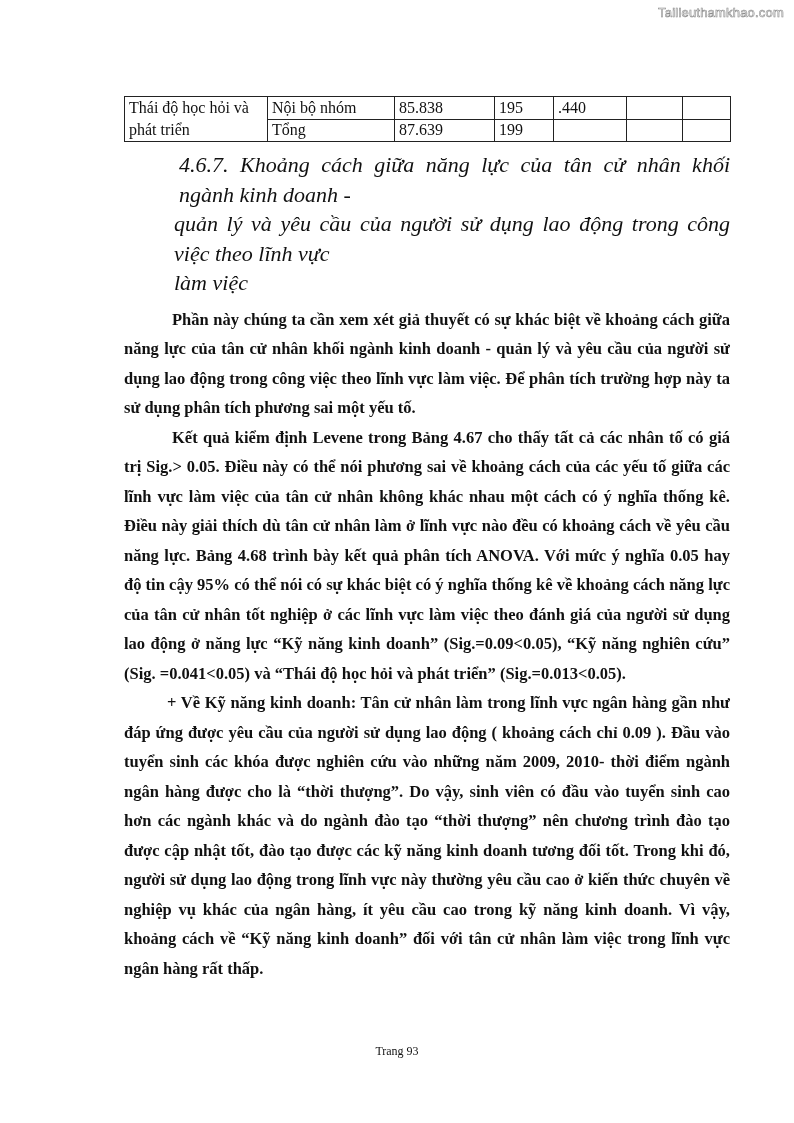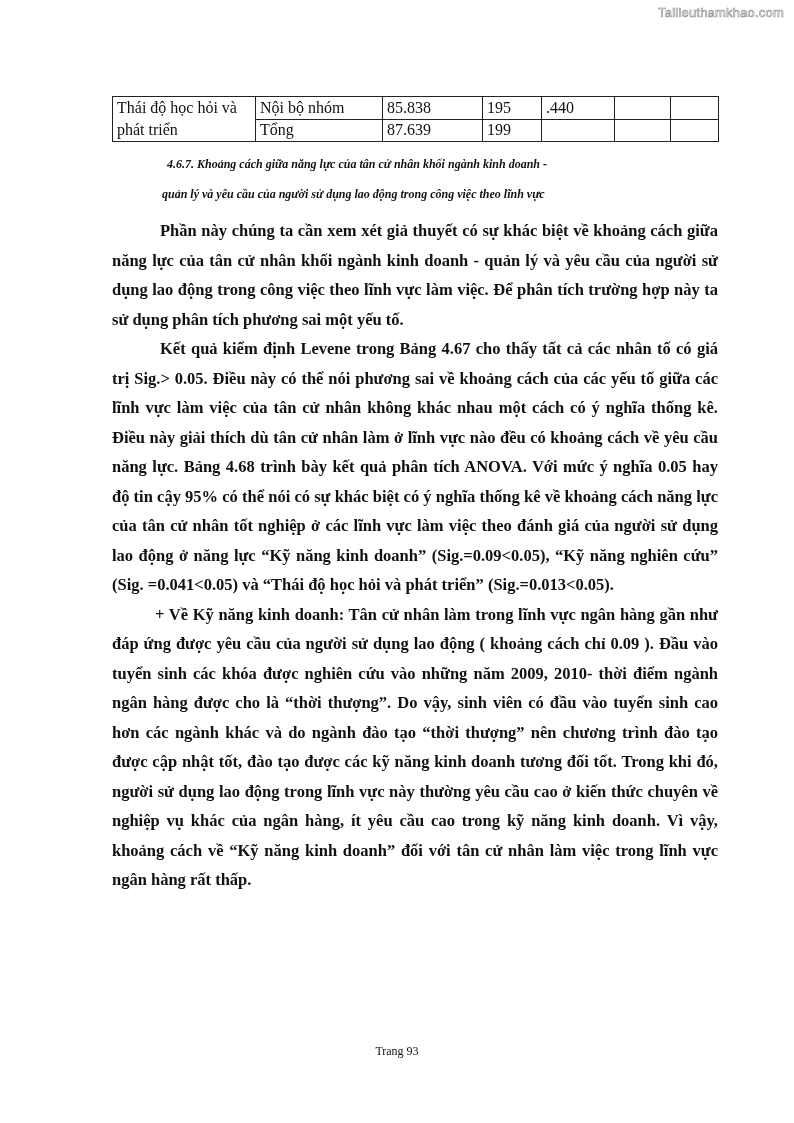--- a/index.html
+++ b/index.html
@@ -20,21 +20,21 @@
     top: 5px;
     right: 10px;
     font-family: "Liberation Sans", "DejaVu Sans", sans-serif;
     font-size: 13px;
     color: #ffffff;
     -webkit-text-stroke: 0.6px #8a8a8a;
     letter-spacing: 0.2px;
   }
   .page-content {
     position: absolute;
-    left: 112px;
+    left: 124px;
     top: 96px;
     width: 606px;
   }
   table.data-table {
     border-collapse: collapse;
     width: 606px;
     font-size: 16px;
     line-height: 20px;
     table-layout: fixed;
   }
@@ -54,23 +54,23 @@
     padding-top: 0;
   }
   table.data-table td.factor-cell {
     border-bottom: none;
   }
   table.data-table tr.row2 td.factor-cont {
     border-top: none;
   }
   .section-heading {
     margin: 8px 0 0 0;
-    font-weight: bold;
+    font-weight: normal;
     font-style: italic;
-    font-size: 12px;
+    font-size: 22px;
     line-height: 29.5px;
     padding-left: 50px;
     text-align: justify;
   }
   .section-heading span {
     display: block;
   }
   .section-heading .first {
     padding-left: 5px;
   }
@@ -132,20 +132,21 @@
       <td class="num"></td>
       <td class="num"></td>
       <td class="num"></td>
     </tr>
   </tbody>
     </table>
 
   <div class="section-heading">
     <span class="first">4.6.7. Khoảng cách giữa năng lực của tân cử nhân khối ngành kinh doanh -</span>
     <span>quản lý và yêu cầu của người sử dụng lao động trong công việc theo lĩnh vực</span>
+    <span>làm việc</span>
   </div>
 
   <p class="para first-para">Phần này chúng ta cần xem xét giả thuyết có sự khác biệt về khoảng cách giữa năng lực của tân cử nhân khối ngành kinh doanh - quản lý và yêu cầu của người sử dụng lao động trong công việc theo lĩnh vực làm việc. Để phân tích trường hợp này ta sử dụng phân tích phương sai một yếu tố.</p>
   <p class="para">Kết quả kiểm định Levene trong Bảng 4.67 cho thấy tất cả các nhân tố có giá trị Sig.&gt; 0.05. Điều này có thể nói phương sai về khoảng cách của các yếu tố giữa các lĩnh vực làm việc của tân cử nhân không khác nhau một cách có ý nghĩa thống kê. Điều này giải thích dù tân cử nhân làm ở lĩnh vực nào đều có khoảng cách về yêu cầu năng lực. Bảng 4.68 trình bày kết quả phân tích ANOVA. Với mức ý nghĩa 0.05 hay độ tin cậy 95% có thể nói có sự khác biệt có ý nghĩa thống kê về khoảng cách năng lực của tân cử nhân tốt nghiệp ở các lĩnh vực làm việc theo đánh giá của người sử dụng lao động ở năng lực “Kỹ năng kinh doanh” (Sig.=0.09&lt;0.05), “Kỹ năng nghiên cứu” (Sig. =0.041&lt;0.05) và “Thái độ học hỏi và phát triển” (Sig.=0.013&lt;0.05).</p>
   <p class="para bullet">+ Về Kỹ năng kinh doanh: Tân cử nhân làm trong lĩnh vực ngân hàng gần như đáp ứng được yêu cầu của người sử dụng lao động ( khoảng cách chỉ 0.09 ). Đầu vào tuyển sinh các khóa được nghiên cứu vào những năm 2009, 2010- thời điểm ngành ngân hàng được cho là “thời thượng”. Do vậy, sinh viên có đầu vào tuyển sinh cao hơn các ngành khác và do ngành đào tạo “thời thượng” nên chương trình đào tạo được cập nhật tốt, đào tạo được các kỹ năng kinh doanh tương đối tốt. Trong khi đó, người sử dụng lao động trong lĩnh vực này thường yêu cầu cao ở kiến thức chuyên về nghiệp vụ khác của ngân hàng, ít yêu cầu cao trong kỹ năng kinh doanh. Vì vậy, khoảng cách về “Kỹ năng kinh doanh” đối với tân cử nhân làm việc trong lĩnh vực ngân hàng rất thấp.</p>
 
 </div>
 
 <div class="footer">Trang 93</div>
 

